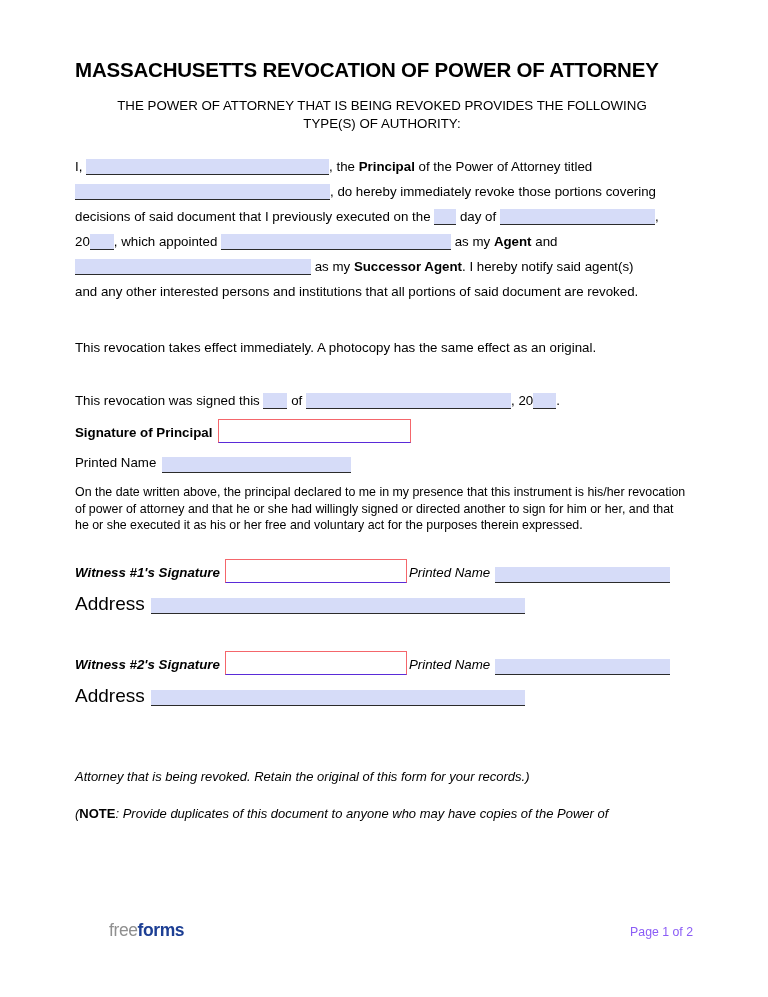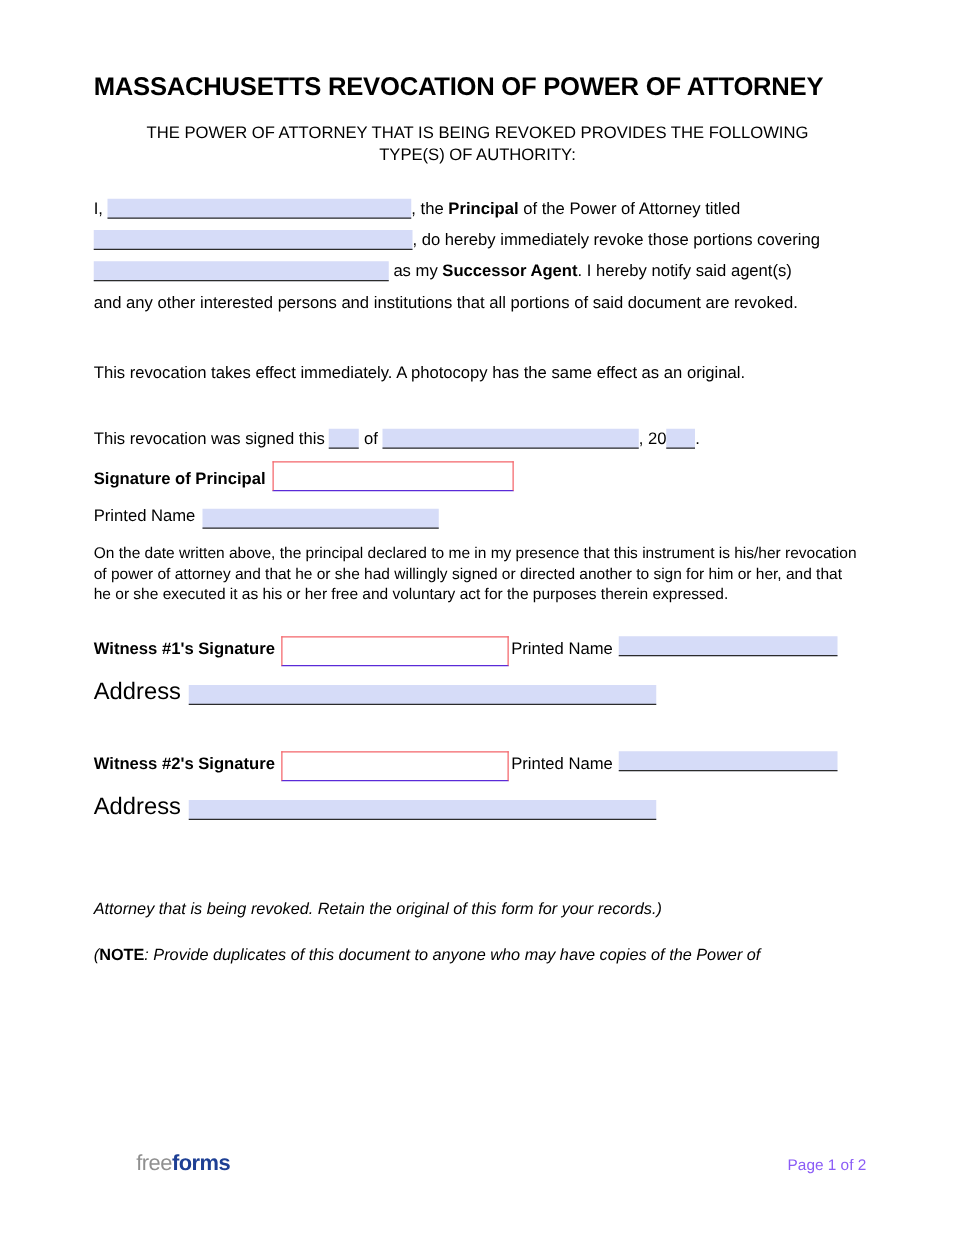--- a/index.html
+++ b/index.html
@@ -133,23 +133,24 @@
   }
   .ack-text {
     padding-top: 11px;
     font-size: 12.4px;
     line-height: 16.3px;
   }
 
   
   .wrow {
     display: flex;
-    align-items: flex-start;
-    font-size: 13.3px;
-    white-space: nowrap;
+    align-items: flex-end;
+    font-size: 13.3px;
+    white-space: nowrap;
+    font-style: italic;
   }
   .addr-row {
     display: flex;
     align-items: flex-end;
     font-size: 19px;
     white-space: nowrap;
   }
   .addr-label { line-height: 20px; }
 
   
@@ -196,21 +197,34 @@
         <span>I,</span>
         <span class="fld" style="width:243px;"></span><span>, the</span>
         <b>Principal</b>
         <span>of the Power of Attorney titled</span>
       </div>
 
       <div class="bline">
         <span class="fld" style="width:255px;"></span><span>, do hereby immediately revoke those portions covering</span>
       </div>
 
-
+      <div class="bline">
+        <span>decisions of said document that I previously executed on the</span>
+        <span class="fld" style="width:22px;"></span>
+        <span>day of</span>
+        <span class="fld" style="width:155px;"></span><span>,</span>
+      </div>
+
+      <div class="bline">
+        <span>20</span><span class="fld" style="width:24px;"></span><span>, which appointed</span>
+        <span class="fld" style="width:230px;"></span>
+        <span>as my</span>
+        <b>Agent</b>
+        <span>and</span>
+      </div>
 
       <div class="bline">
         <span class="fld" style="width:236px;"></span>
         <span>as my</span>
         <b>Successor Agent</b><span>. I hereby notify said agent(s)</span>
       </div>
 
       <div class="bline">and any other interested persons and institutions that all portions of said document are revoked.</div>
     </div>
 

